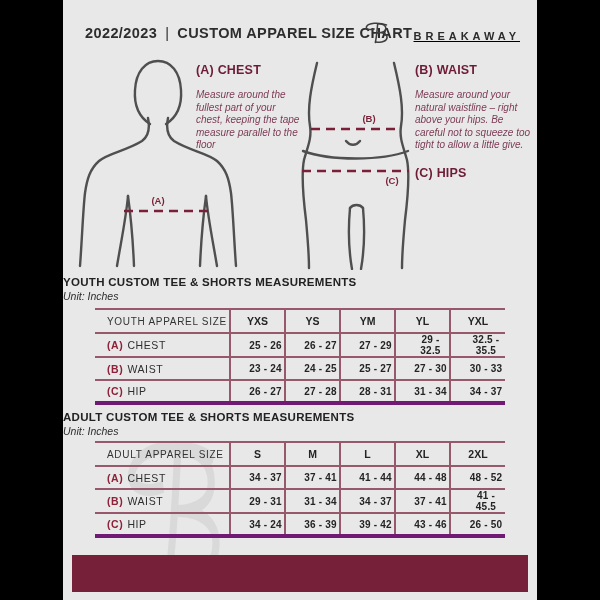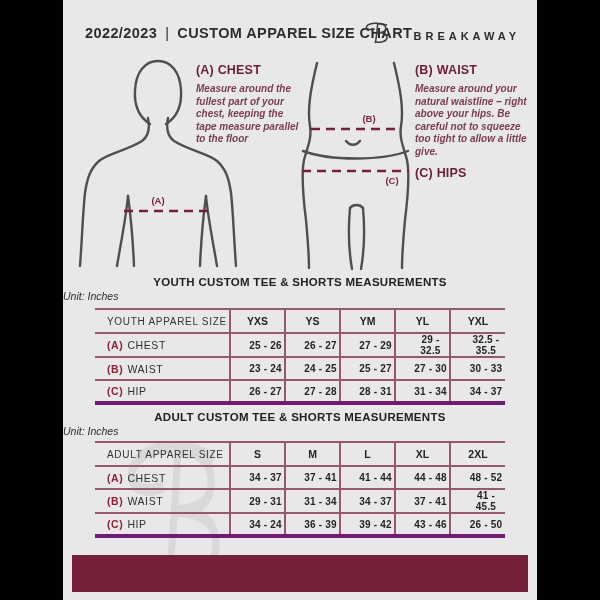--- a/index.html
+++ b/index.html
@@ -16,46 +16,46 @@
   .page *{box-sizing:border-box;}
 
   
   .header{position:absolute;top:16px;left:0;right:0;height:36px;}
   .header-title{
     position:absolute;left:22px;top:9px;
     font-size:14.5px;font-weight:bold;color:#2d2d2d;
     letter-spacing:.4px;white-space:nowrap;font-stretch:condensed;
   }
   .header-title .sep{margin:0 8px;color:#2d2d2d;font-weight:normal;}
-  .brand{position:absolute;right:17px;top:4px;display:flex;align-items:center;gap:24px;}
+  .brand{position:absolute;right:17px;top:4px;display:flex;align-items:center;gap:24px;text-decoration:underline;}
   .brand svg{display:block;}
   .brand-name{
     font-size:11px;font-weight:bold;color:#2b2b2b;letter-spacing:4px;
     margin-top:6px;
   }
 
   
   .diagram{position:absolute;left:0;top:52px;width:474px;height:218px;}
   .fig-stroke{fill:none;stroke:#4f4f4f;stroke-width:2.4;stroke-linecap:round;}
   .dash{fill:none;stroke:#7b1f38;stroke-width:2.7;stroke-dasharray:9 6;}
   .marker{font-family:"Liberation Sans",sans-serif;font-size:9.5px;font-weight:bold;fill:#7b1f38;}
 
   .instr{position:absolute;z-index:1;}
   .instr-heading{font-size:12.5px;font-weight:bold;color:#6e1c36;letter-spacing:.2px;}
   .instr-text{
-    margin-top:6px;font-size:10px;line-height:1.26;font-style:italic;
-    color:#7c3b55;font-weight:700;
+    margin-top:12px;font-size:10px;line-height:1.26;font-style:italic;
+    color:#7c3b55;font-weight:400;
   }
   .instr-chest{left:133px;top:63px;width:106px;}
   .instr-waist{left:352px;top:63px;width:116px;}
   .instr-hips{left:352px;top:166px;width:116px;}
 
   
   .section-title{
-    position:absolute;left:0;right:0;text-align:center;
+    position:absolute;left:0;right:0;
     font-size:11.5px;font-weight:bold;color:#222;letter-spacing:.3px;z-index:1;
   }
   .unit-label{
     position:absolute;left:0;right:0;text-align:left;
     font-size:10.5px;font-style:italic;font-weight:400;color:#2b2b2b;z-index:1;
   }
   .size-table{
     position:absolute;left:32px;width:410px;z-index:1;
     border-collapse:collapse;table-layout:fixed;
     border-bottom:4px solid #701a75;

